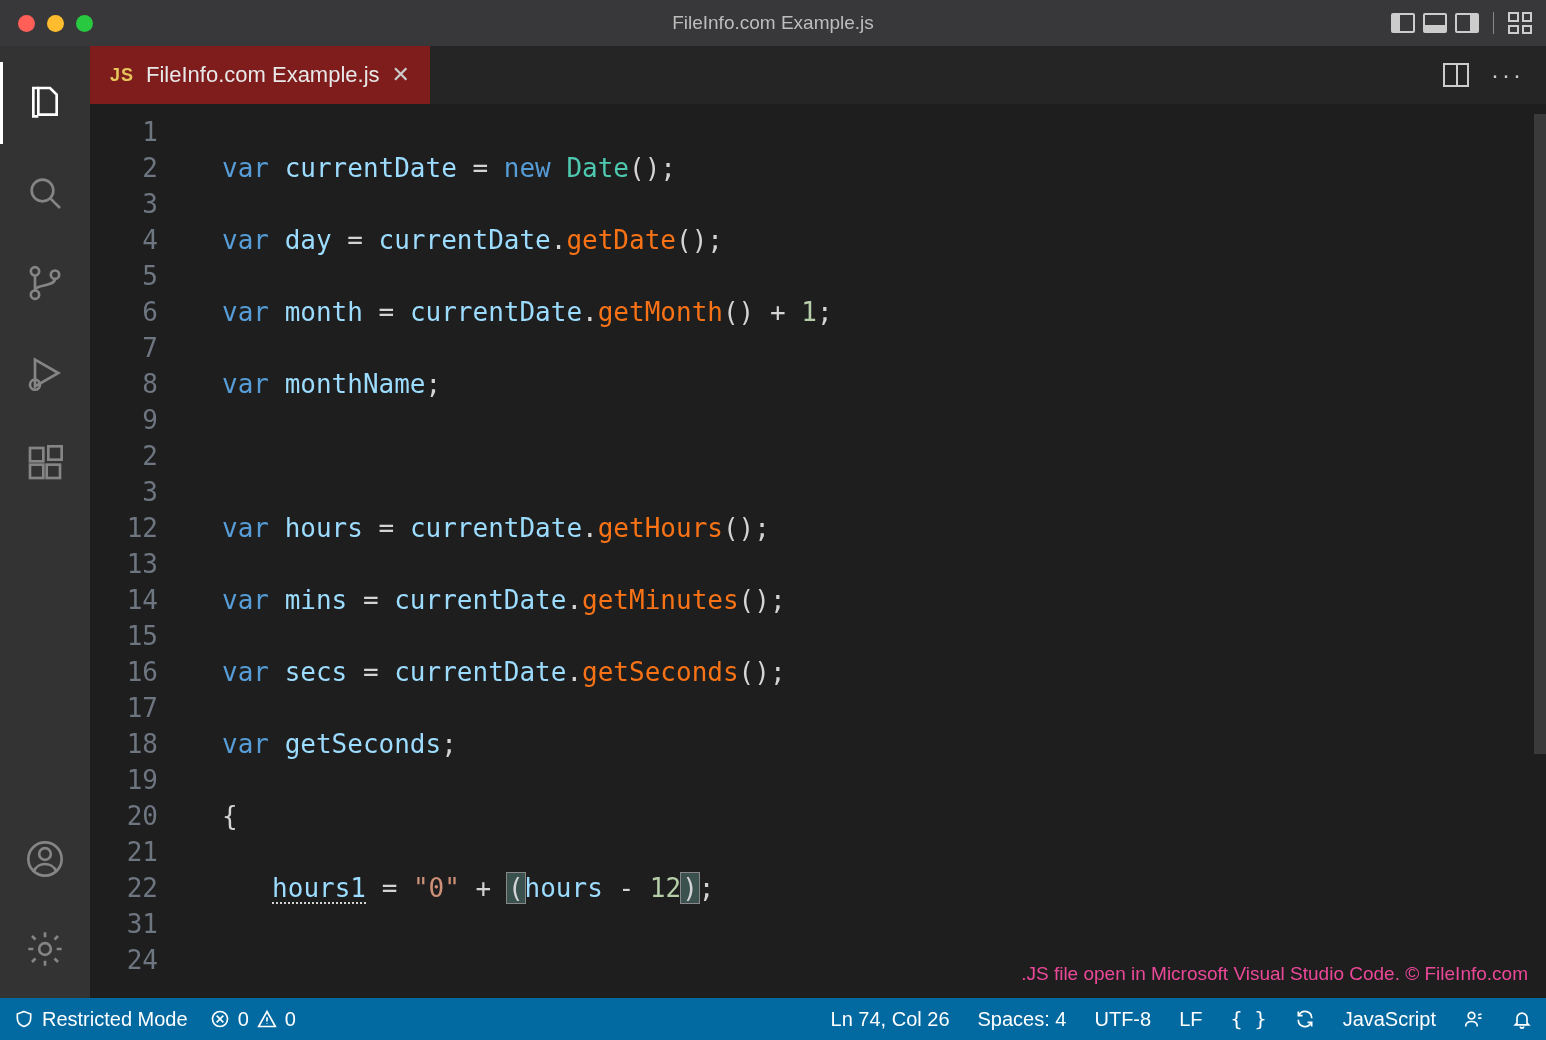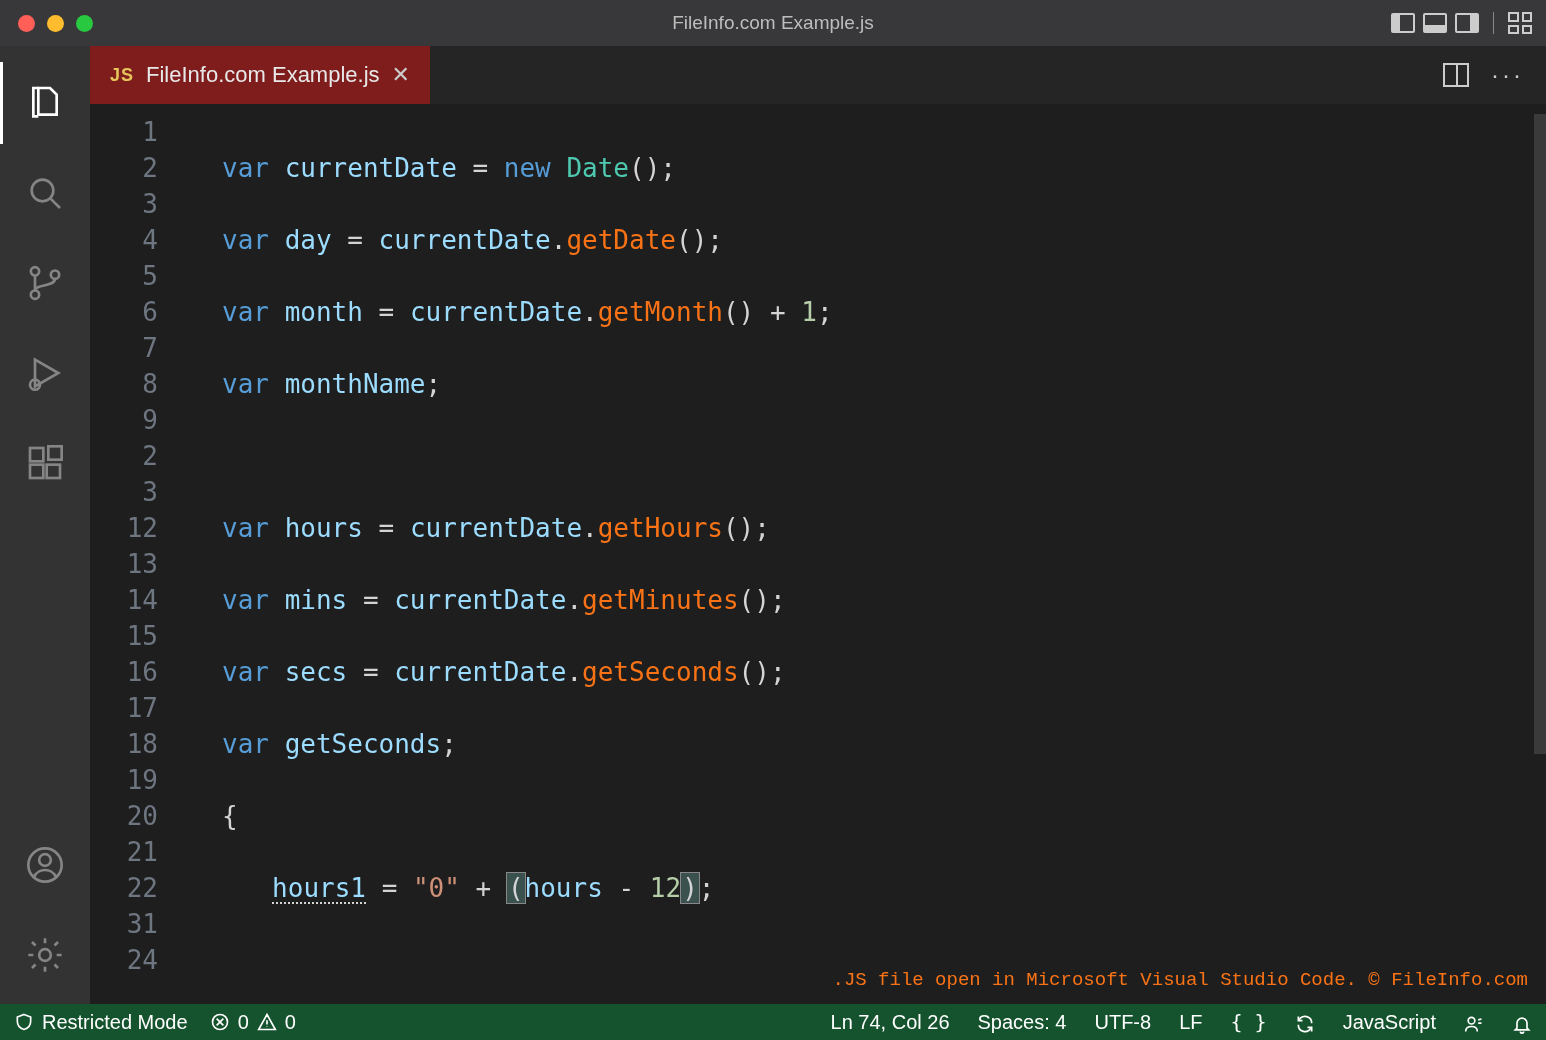--- a/index.html
+++ b/index.html
@@ -96,35 +96,35 @@
   .tok-type   { color:#4ec9b0; }
   .tok-func   { color:#f97316; }
   .tok-punct  { color:#d4d4d4; }
   .tok-num    { color:#b5cea8; }
   .tok-str    { color:#ce9178; }
   .tok-ctl    { color:#c586c0; }
   .underline  { text-decoration: underline dotted #d4d4d4 1.5px; text-underline-offset: 5px; }
   .brmatch    { background:#3b514d; border:1px solid #888; padding:0 1px; margin:0 -1px; }
 
   .watermark {
-    position:absolute; right:18px; bottom:6px; font-size:19px; color:#f97316;
-    font-family: Liberation Mono, monospace;
+    position:absolute; right:18px; bottom:6px; font-size:19px; color:#ec4899;
+    font-family: Liberation Sans, sans-serif;
   }
 
   .minimap-scroll {
     position:absolute; right:0; top:10px; width:12px; height:640px;
     background:#3a3a3a; border-radius:0;
   }
 
   .status-bar {
-    height: 36px; background:#14532d; color:#ffffff; display:flex; align-items:center;
+    height: 42px; background:#0369a1; color:#ffffff; display:flex; align-items:center;
     font-size:20px; flex-shrink:0; padding:0 14px; gap:22px;
   }
   .status-bar .sb-item { display:flex; align-items:center; gap:8px; cursor:pointer; }
-  .status-right { margin-left:auto; display:flex; align-items:flex-end; gap:28px; }
+  .status-right { margin-left:auto; display:flex; align-items:center; gap:28px; }
   .status-bar svg { width:20px; height:20px; stroke:#ffffff; fill:none; stroke-width:2; }
   .status-bar .braces { font-family: ui-monospace, monospace; }
 </style>
 </head>
 <body>
 
 <div class="title-bar">
   <div class="traffic-lights">
     <div class="tl red"></div>
     <div class="tl yellow"></div>

